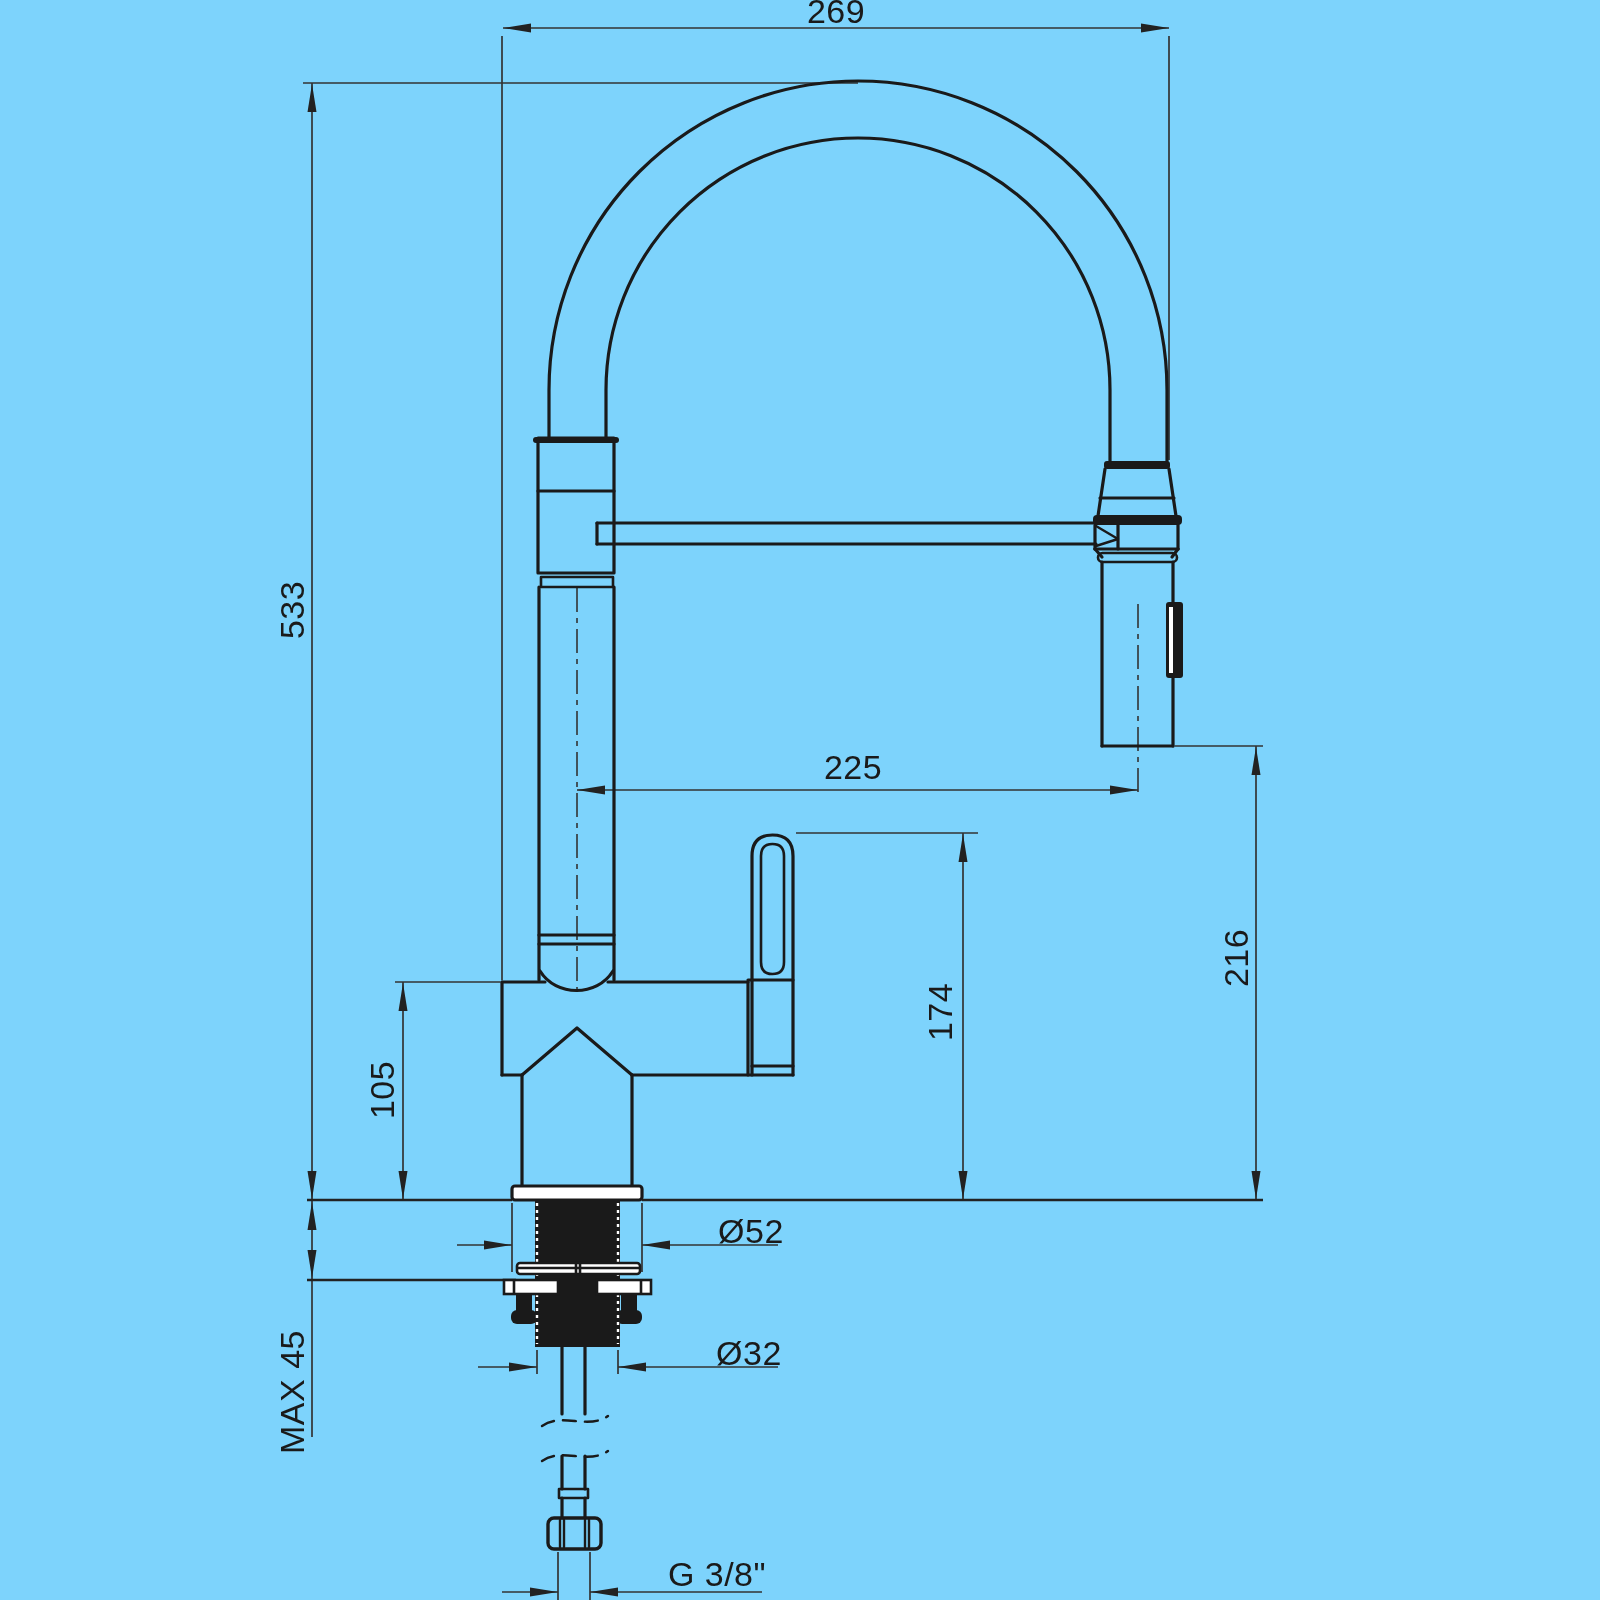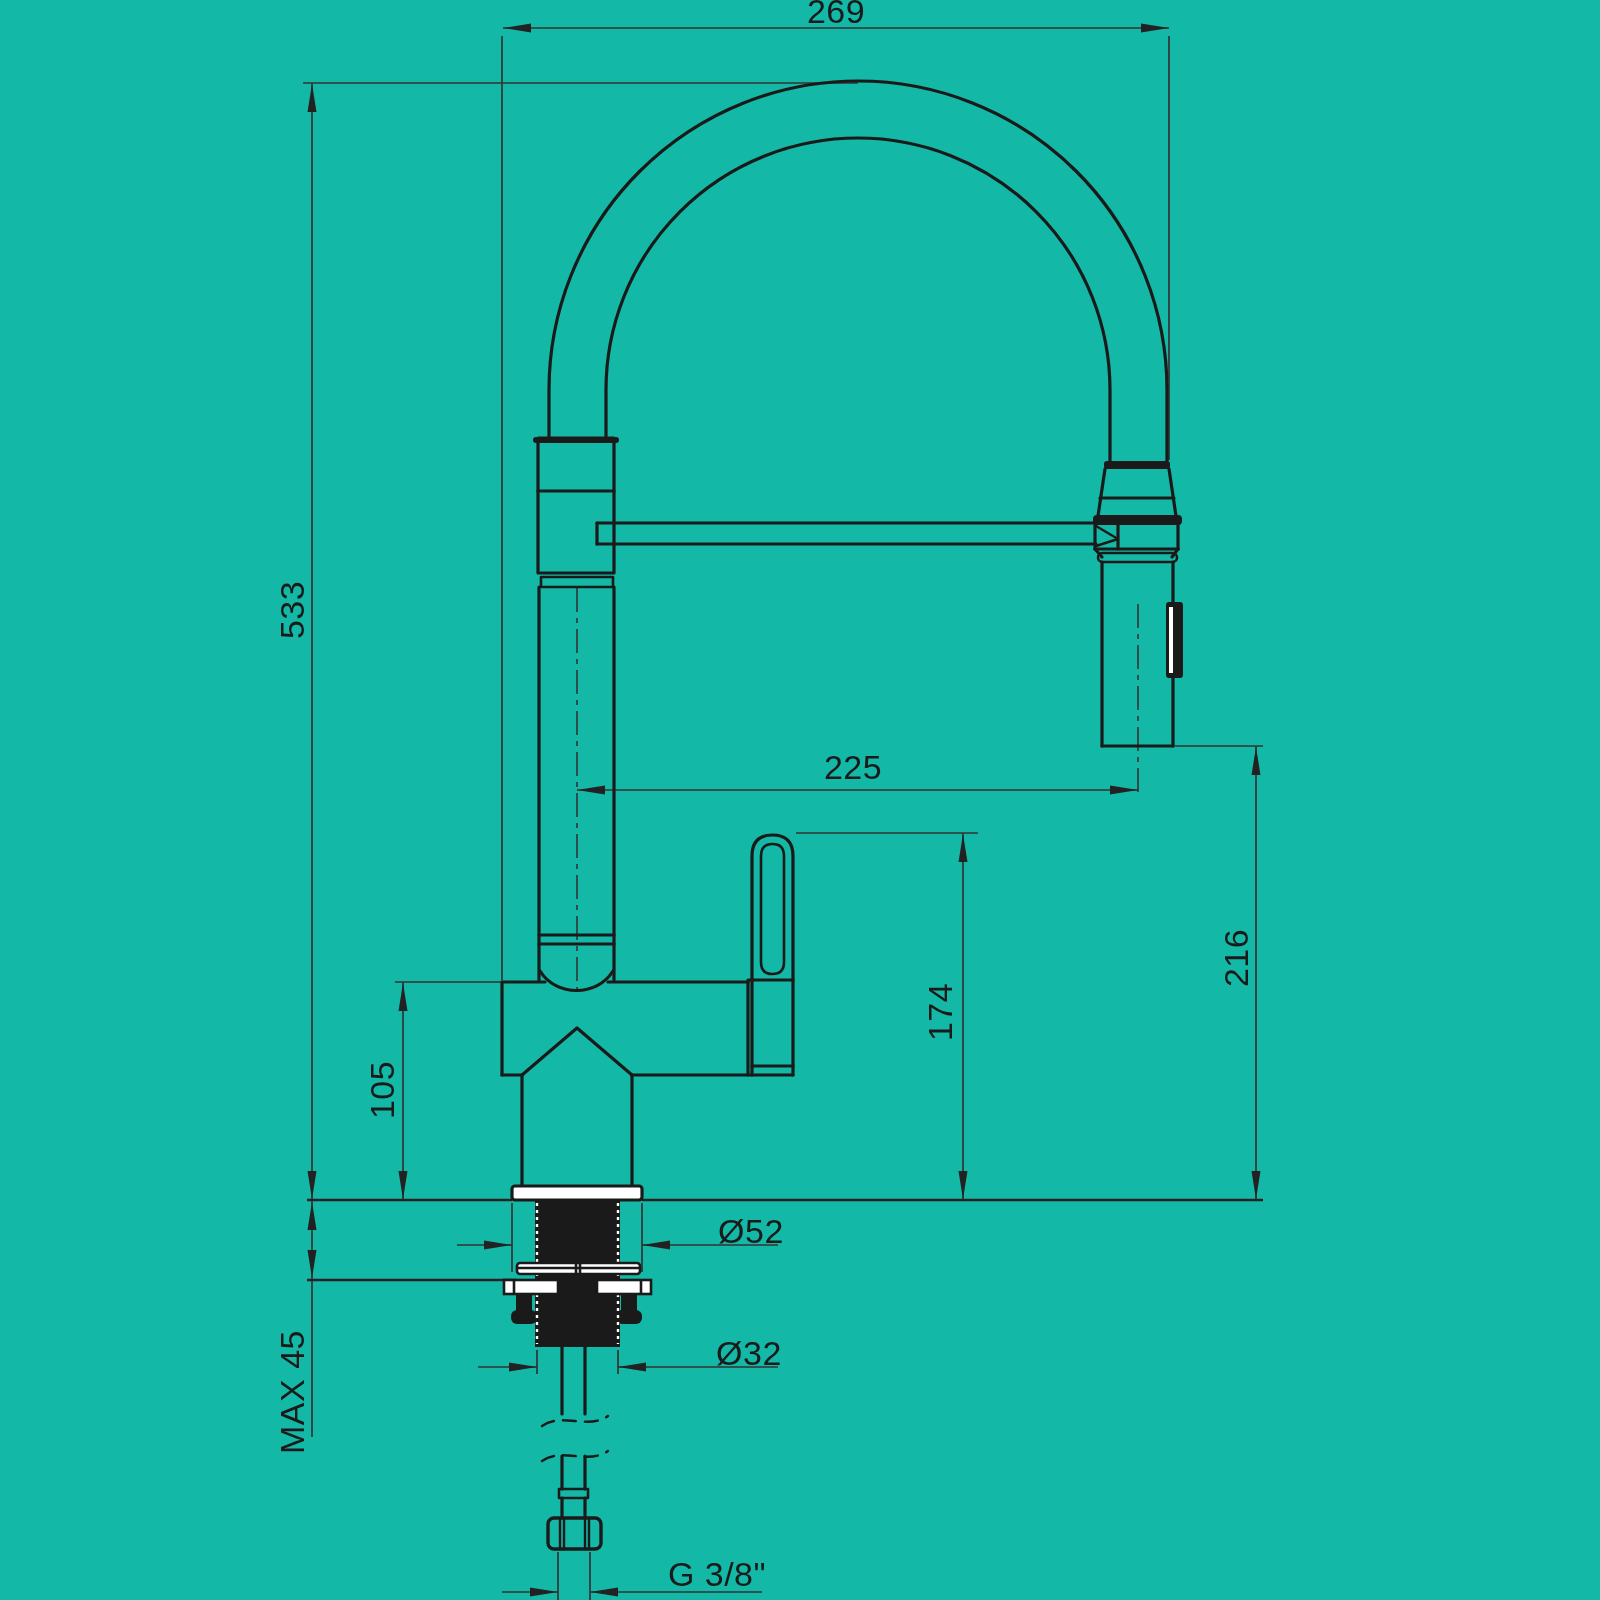--- a/index.html
+++ b/index.html
@@ -1,16 +1,16 @@
 <!DOCTYPE html>
 <html><head>
 <meta charset="utf-8">
 <style>
   html,body{margin:0;padding:0;background:#ffffff;}
-  #stage{position:relative;width:1600px;height:1600px;background:#14b8a6;overflow:hidden;}
+  #stage{position:relative;width:1600px;height:1600px;background:#7dd3fc;overflow:hidden;}
   svg{display:block;}
   text{font-family:"Liberation Sans", sans-serif;font-size:34px;fill:#1a1a1a;letter-spacing:0.5px;}
 </style>
 </head>
 <body>
 
 <div id="stage">
 <svg width="1600" height="1600" viewBox="0 0 1600 1600" xmlns="http://www.w3.org/2000/svg">
 
   <g stroke="#333333" stroke-width="1.7" fill="none">

